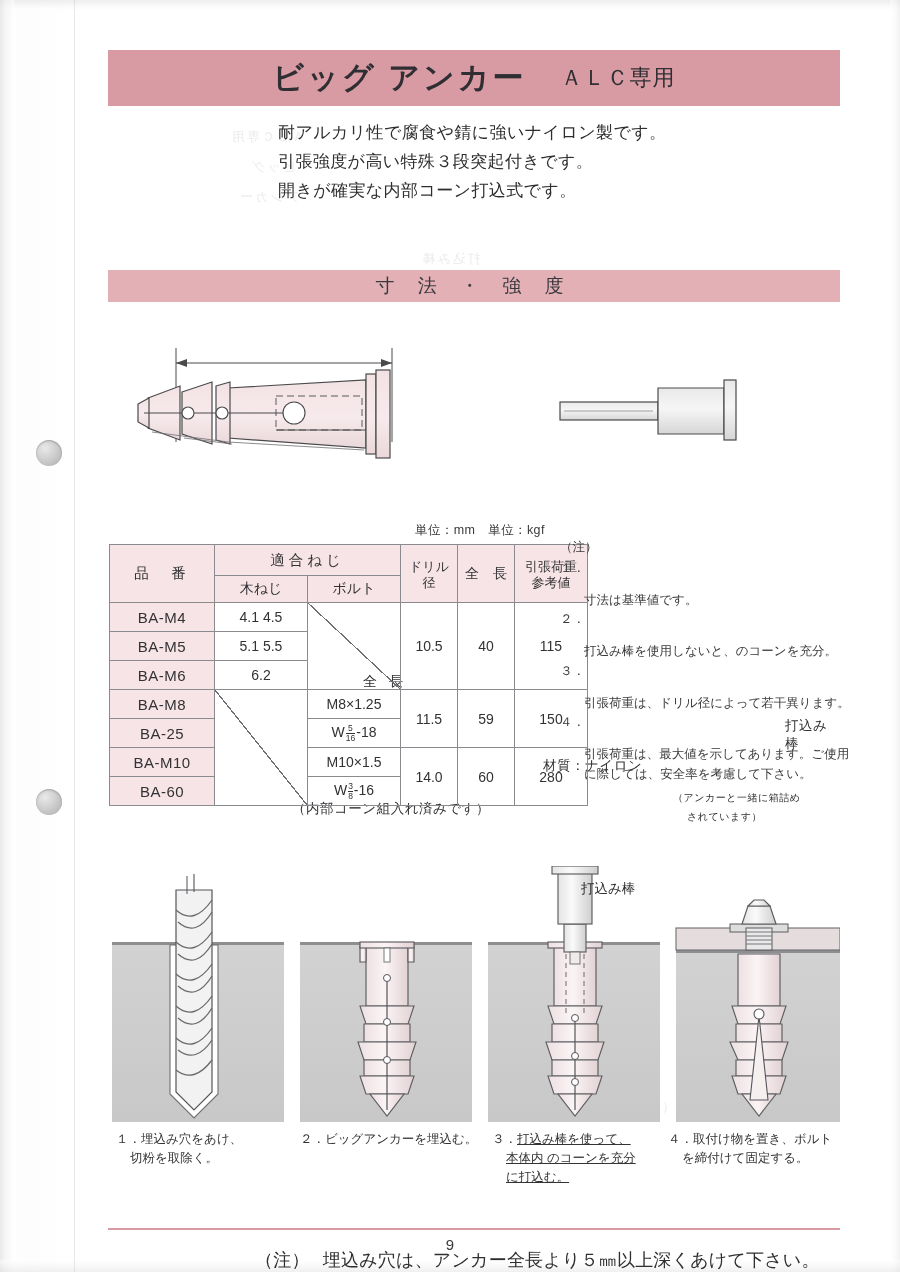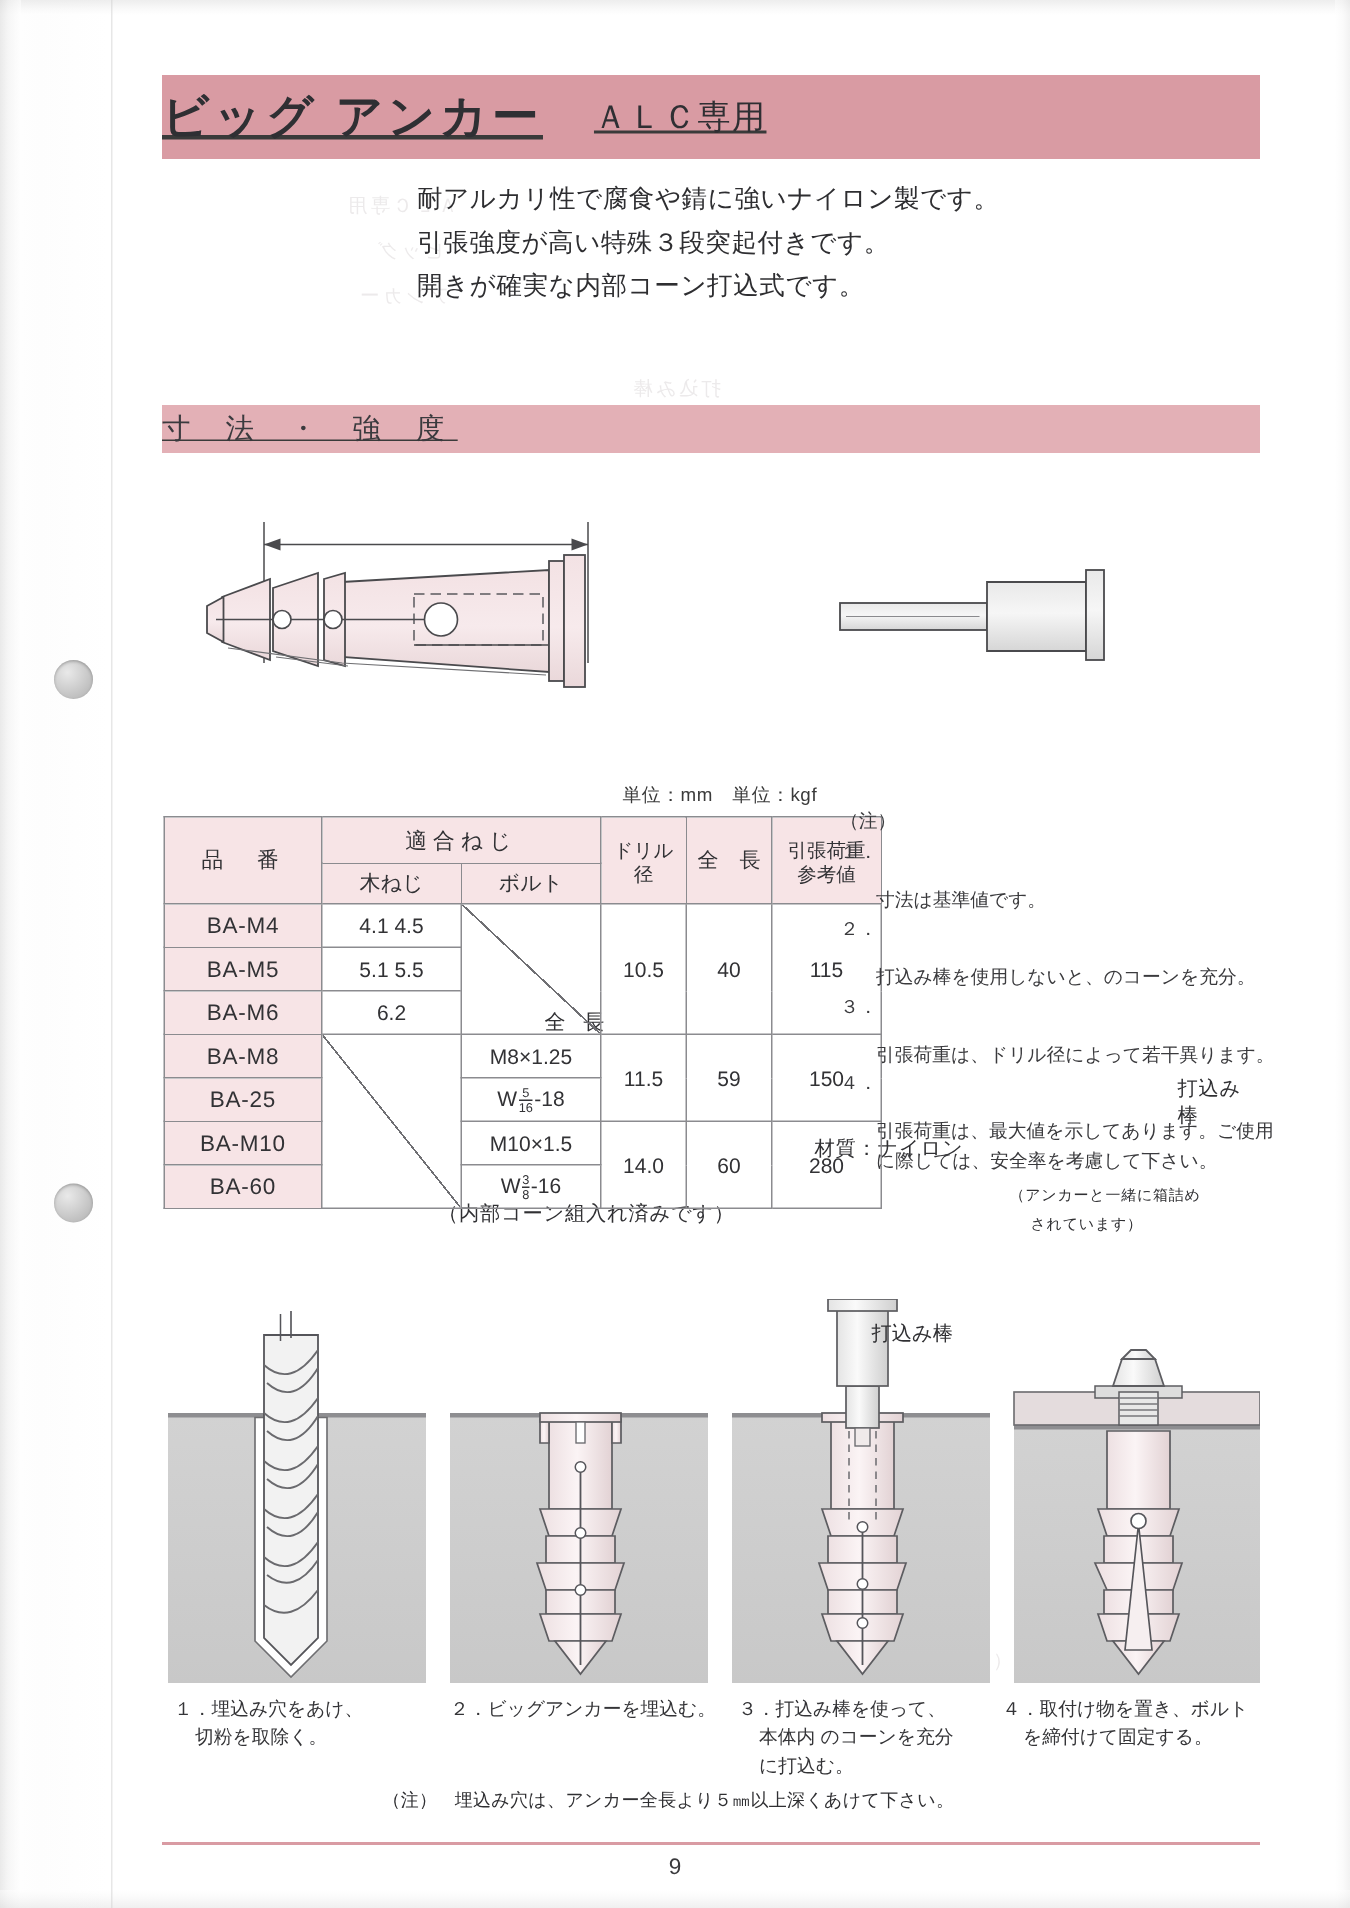--- a/index.html
+++ b/index.html
@@ -59,21 +59,21 @@
     font-size:13px;letter-spacing:2px;
     transform:scaleX(-1);
     pointer-events:none;user-select:none;
     white-space:nowrap;
   }
 
   
   .banner{
     position:absolute;
     background:#d99ba3;
-    display:flex;align-items:center;text-decoration:underline;
+    display:flex;align-items:center;justify-content:center;
   }
   #title-banner{
     left:108px;top:50px;width:732px;height:56px;
   }
   .title-text{
     font-size:31px;color:#2f2f33;letter-spacing:3px;
     font-weight:600;
   }
   .title-sub{
     font-size:22px;color:#2f2f33;letter-spacing:1px;margin-left:34px;
@@ -156,31 +156,31 @@
   #notes .note-num{width:24px;flex:none;}
   #notes .note-body{flex:1;margin-top:32px;}
 
   
   #steps{position:absolute;left:108px;top:866px;width:732px;height:270px;}
   .step-caption{
     position:absolute;font-size:12.5px;line-height:19px;color:#343437;
   }
   #cap-1{left:116px;top:1130px;width:180px;}
   #cap-2{left:300px;top:1130px;width:190px;}
-  #cap-3{left:492px;top:1130px;width:172px;}
+  #cap-3{left:492px;top:1130px;width:172px;text-decoration:underline;}
   #cap-4{left:668px;top:1130px;width:180px;}
   .cap-num{display:inline-block;}
   .cap-indent{display:block;padding-left:14px;}
   #label-rod-step{
     position:absolute;left:581px;top:880px;
     font-size:13.5px;color:#303033;
   }
   #bottom-note{
-    position:absolute;left:255px;top:1192px;
-    font-size:12px;color:#2f2f32;letter-spacing:.2px;text-align:center;
+    position:absolute;left:255px;top:1248px;
+    font-size:18px;color:#2f2f32;letter-spacing:.2px;text-align:center;
   }
   #bottom-note b{font-weight:normal;}
 
   
   #footer-rule{
     position:absolute;left:108px;top:1228px;width:732px;height:1.5px;
     background:#d99ba3;
   }
   #page-num{
     position:absolute;left:0;top:1236px;width:900px;text-align:center;

